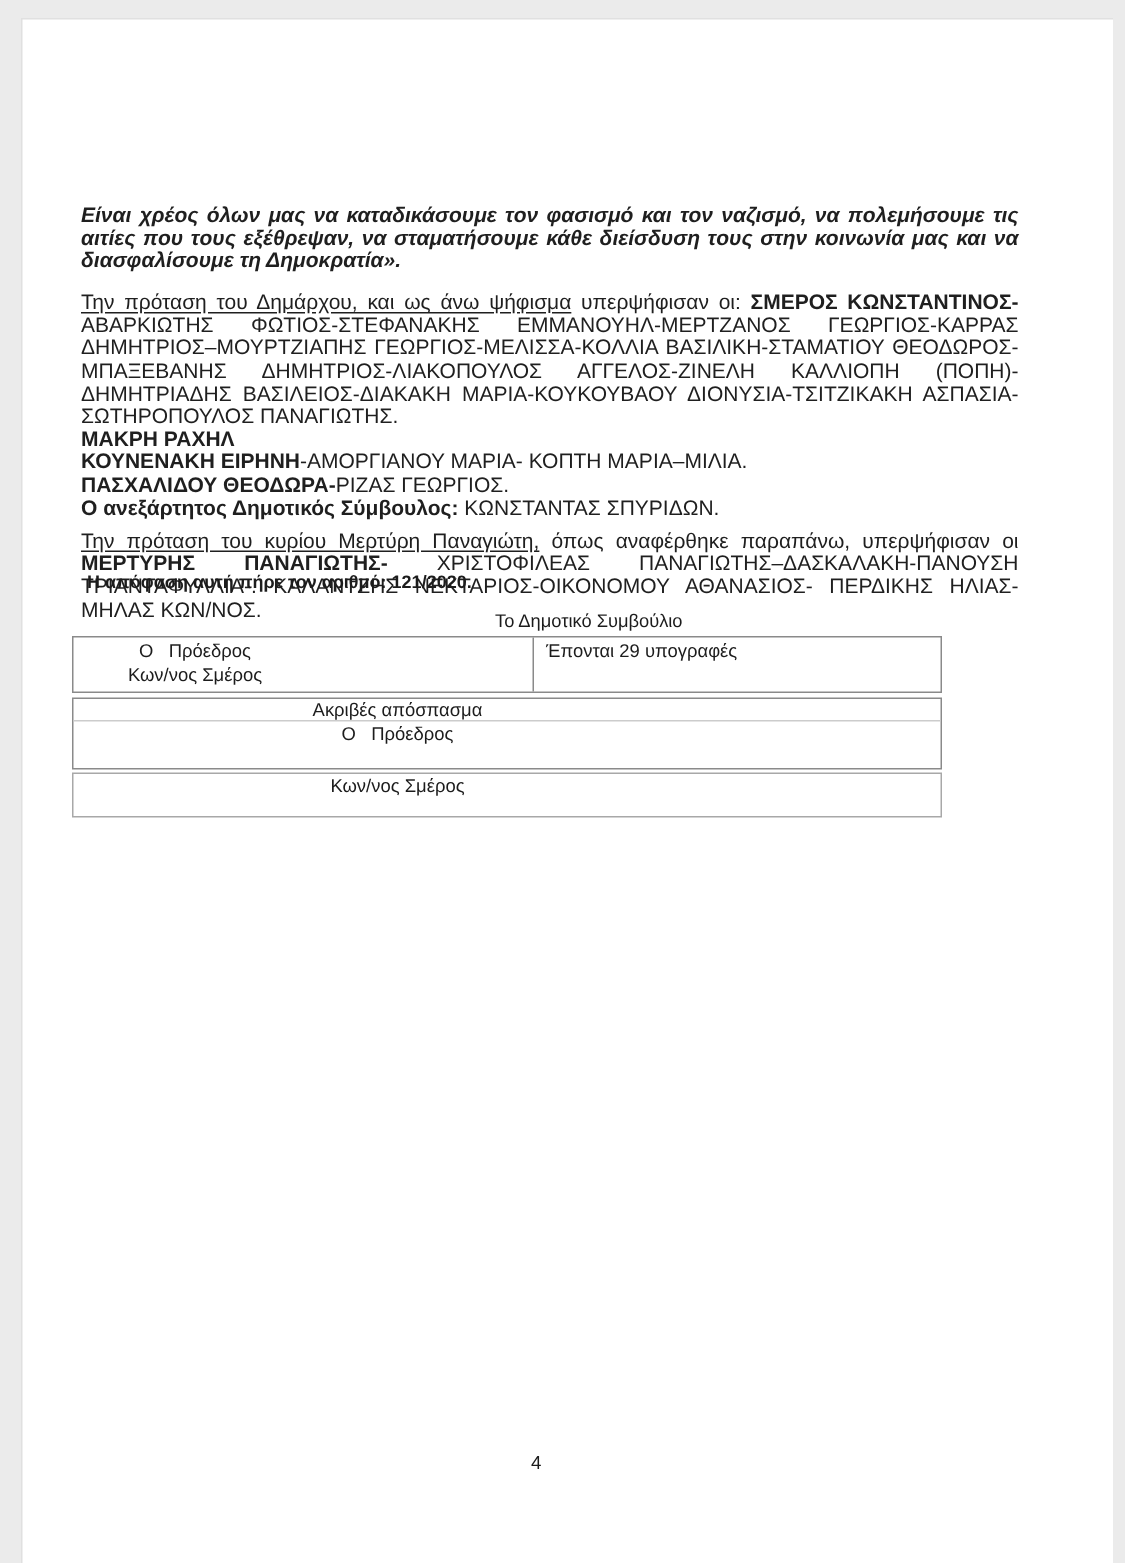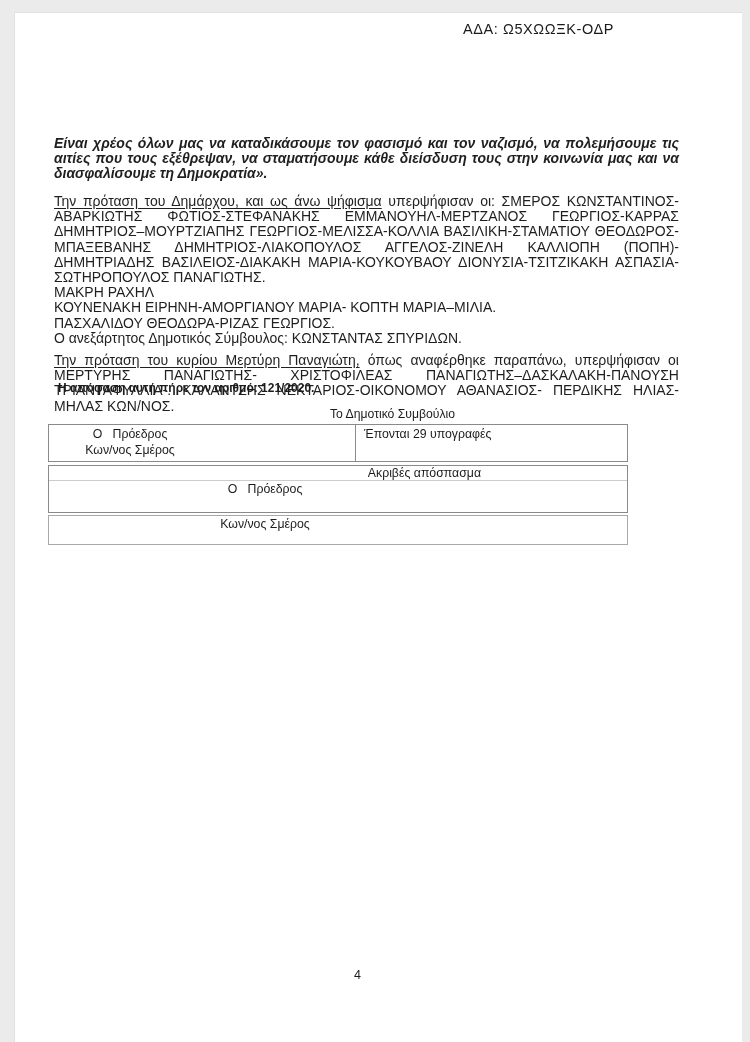--- a/index.html
+++ b/index.html
@@ -40,21 +40,21 @@
 
   .quote {
     top: 75px;
     font-weight: bold;
     font-style: italic;
   }
   .p-mayor   { top: 133px; }
   .p-mertyris{ top: 292px; }
 
   .u  { text-decoration: underline; text-underline-offset: 2px; }
-  .b  { font-weight: normal; }
+  .b  { font-weight: bold; }
 
   .decision {
     top: 368px; left: 43px;
     font-size: 12px; font-weight: bold;
   }
   .council {
     top: 394px; left: 28px; right: 0;
     text-align: center;
     font-size: 12.2px;
   }
@@ -76,21 +76,21 @@
     padding: 2px 0 0 8px;
   }
   .box2 {
     margin-top: 3px;
     border: 1px solid #8a8a8a;
     height: 48px;
   }
   .rowA {
     height: 15px;
     border-bottom: 1px solid #cccccc;
-    text-align: right;
+    text-align: center;
     padding-right: 146px;
     line-height: 14px;
   }
   .rowB {
     text-align: center;
     padding-right: 146px;
     padding-top: 1px;
   }
   .box3 {
     margin-top: 2px;
@@ -105,21 +105,20 @@
     top: 955px; left: 0; right: 42px;
     text-align: center;
     font-size: 12.5px;
   }
 </style>
 </head>
 <body>
 
 <div class="page">
 
-  <div class="abs ada">ΑΔΑ: Ω5ΧΩΩΞΚ-ΟΔΡ</div>
 
   <p class="abs bodytext col quote">Είναι χρέος όλων μας να καταδικάσουμε τον φασισμό και τον ναζισμό, να πολεμήσουμε τις αιτίες που τους εξέθρεψαν, να σταματήσουμε κάθε διείσδυση τους στην κοινωνία μας και να διασφαλίσουμε τη Δημοκρατία».</p>
 
   <div class="abs bodytext col p-mayor">
     <p><span class="u">Την πρόταση του Δημάρχου, και ως άνω ψήφισμα</span><span> υπερψήφισαν οι: </span><span class="b">ΣΜΕΡΟΣ ΚΩΝΣΤΑΝΤΙΝΟΣ-</span><span>ΑΒΑΡΚΙΩΤΗΣ ΦΩΤΙΟΣ-ΣΤΕΦΑΝΑΚΗΣ ΕΜΜΑΝΟΥΗΛ-ΜΕΡΤΖΑΝΟΣ ΓΕΩΡΓΙΟΣ-ΚΑΡΡΑΣ ΔΗΜΗΤΡΙΟΣ–ΜΟΥΡΤΖΙΑΠΗΣ ΓΕΩΡΓΙΟΣ-ΜΕΛΙΣΣΑ-ΚΟΛΛΙΑ ΒΑΣΙΛΙΚΗ-ΣΤΑΜΑΤΙΟΥ ΘΕΟΔΩΡΟΣ-ΜΠΑΞΕΒΑΝΗΣ ΔΗΜΗΤΡΙΟΣ-ΛΙΑΚΟΠΟΥΛΟΣ ΑΓΓΕΛΟΣ-ΖΙΝΕΛΗ ΚΑΛΛΙΟΠΗ (ΠΟΠΗ)-ΔΗΜΗΤΡΙΑΔΗΣ ΒΑΣΙΛΕΙΟΣ-ΔΙΑΚΑΚΗ ΜΑΡΙΑ-ΚΟΥΚΟΥΒΑΟΥ ΔΙΟΝΥΣΙΑ-ΤΣΙΤΖΙΚΑΚΗ ΑΣΠΑΣΙΑ-ΣΩΤΗΡΟΠΟΥΛΟΣ ΠΑΝΑΓΙΩΤΗΣ.</span></p>
     <div class="b">ΜΑΚΡΗ ΡΑΧΗΛ</div>
     <div><span class="b">ΚΟΥΝΕΝΑΚΗ ΕΙΡΗΝΗ</span><span>-ΑΜΟΡΓΙΑΝΟΥ ΜΑΡΙΑ- ΚΟΠΤΗ ΜΑΡΙΑ–ΜΙΛΙΑ.</span></div>
     <div><span class="b">ΠΑΣΧΑΛΙΔΟΥ ΘΕΟΔΩΡΑ-</span><span>ΡΙΖΑΣ ΓΕΩΡΓΙΟΣ.</span></div>
     <div><span class="b">Ο ανεξάρτητος Δημοτικός Σύμβουλος:</span><span> ΚΩΝΣΤΑΝΤΑΣ ΣΠΥΡΙΔΩΝ.</span></div>
   </div>

